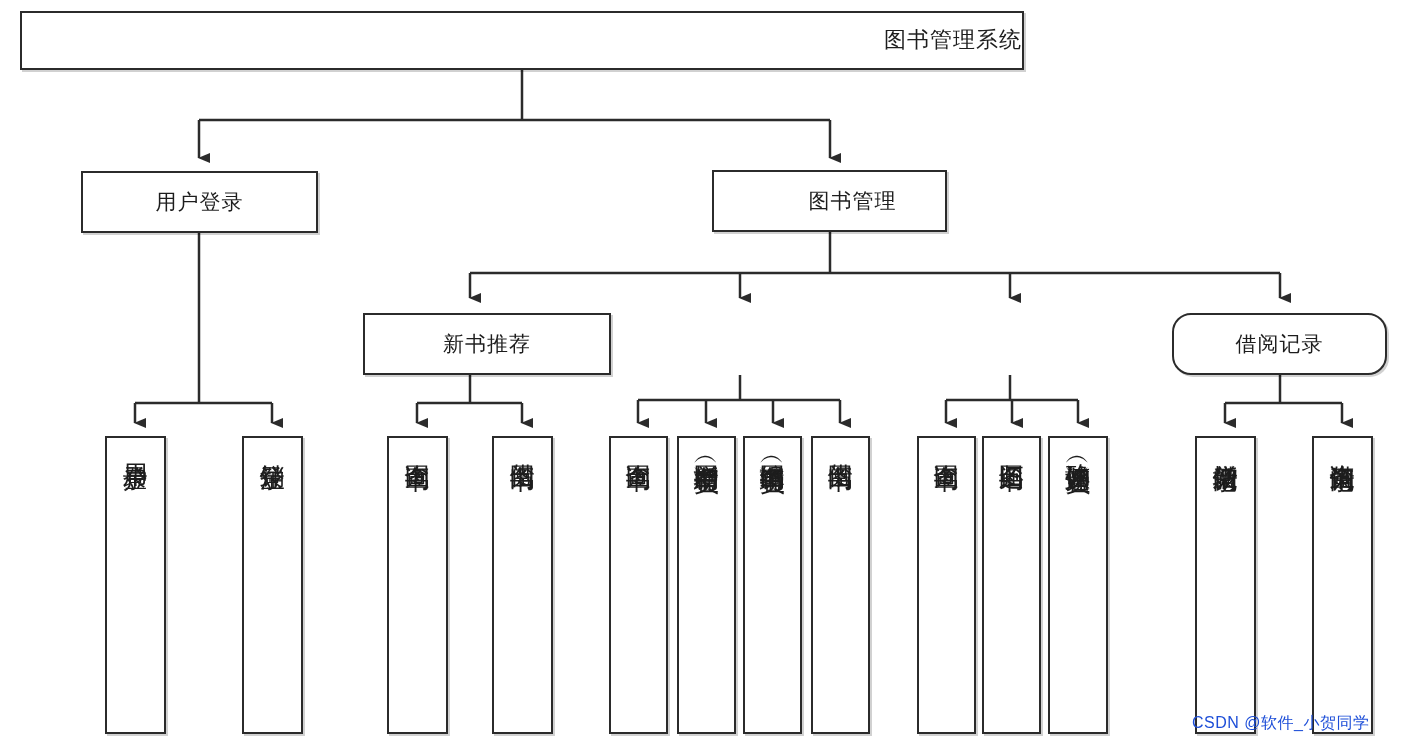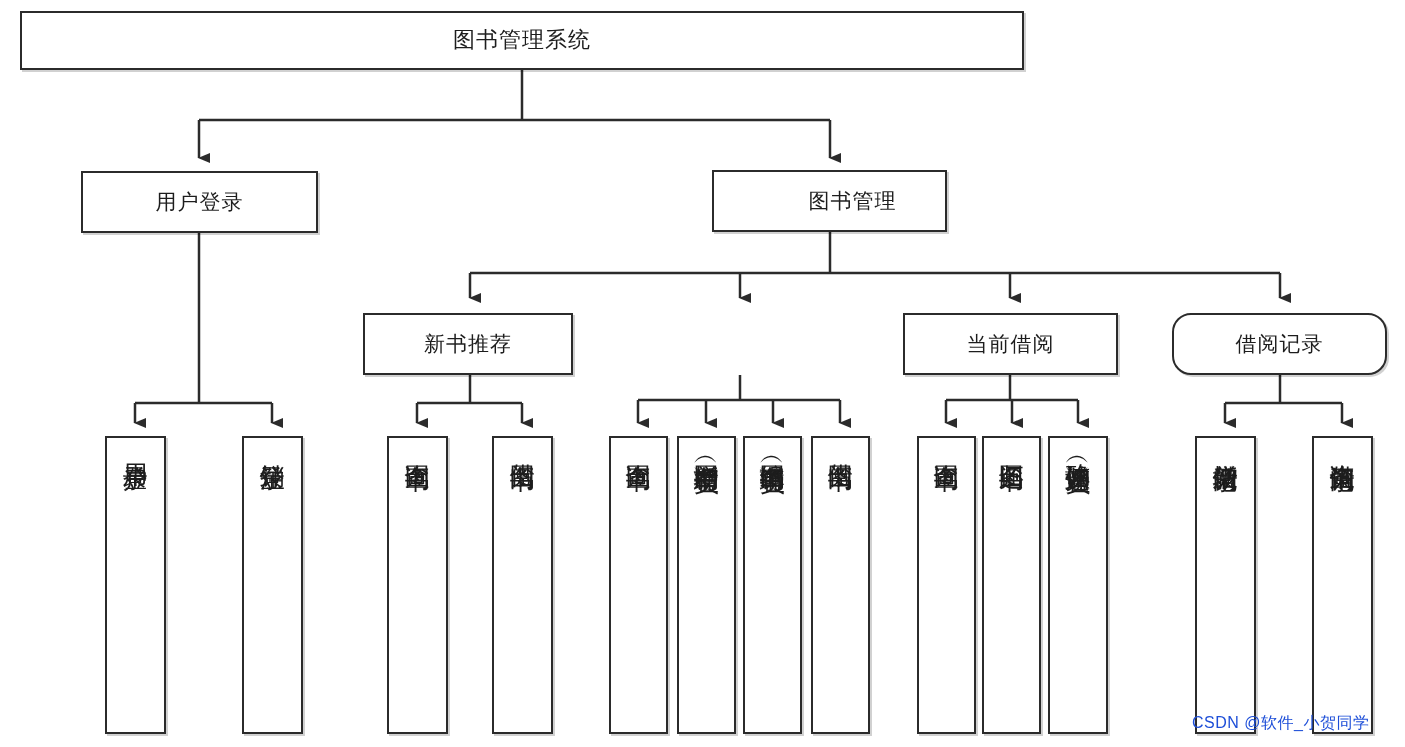--- a/index.html
+++ b/index.html
@@ -128,40 +128,37 @@
       <path d="M1012,400 L1012,423" marker-end="url(#arw)"></path>
       <path d="M1078,400 L1078,423" marker-end="url(#arw)"></path>
 
       <path d="M1280,375 L1280,403"></path>
       <path d="M1225,403 L1342,403"></path>
       <path d="M1225,403 L1225,423" marker-end="url(#arw)"></path>
       <path d="M1342,403 L1342,423" marker-end="url(#arw)"></path>
     </g>
   </svg>
 
-  <div class="node horiz root" style="left:20px; top:11px; width:1004px; height:59px;">
+  <div class="node horiz root" style="left:20px; top:11px; width:1004px; height:59px;justify-content:flex-end;">
     <span class="label">图书管理系统</span>
   </div>
 
   <div class="node horiz" style="left:81px; top:171px; width:237px; height:62px;">
     <span class="label">用户登录</span>
   </div>
 
   <div class="node horiz" style="left:712px; top:170px; width:235px; height:62px;padding-left:46px;">
     <span class="label">图书管理</span>
   </div>
 
-  <div class="node horiz" style="left:363px; top:313px; width:210px; height:62px;">
+  <div class="node horiz" style="left:363px; top:313px; width:248px; height:62px;">
     <span class="label">新书推荐</span>
   </div>
 
 
-  <div class="node horiz" style="left:903px; top:313px; width:215px; height:62px;">
-    <span class="label">当前借阅</span>
-  </div>
 
   <div class="node horiz" style="left:1172px; top:313px; width:215px; height:62px;border-radius:19px;">
     <span class="label">借阅记录</span>
   </div>
 
   <div class="node vert" style="left:105px; top:436px; width:61px; height:298px;">
     <span class="label">用户登录</span>
   </div>
 
   <div class="node vert" style="left:242px; top:436px; width:61px; height:298px;">

